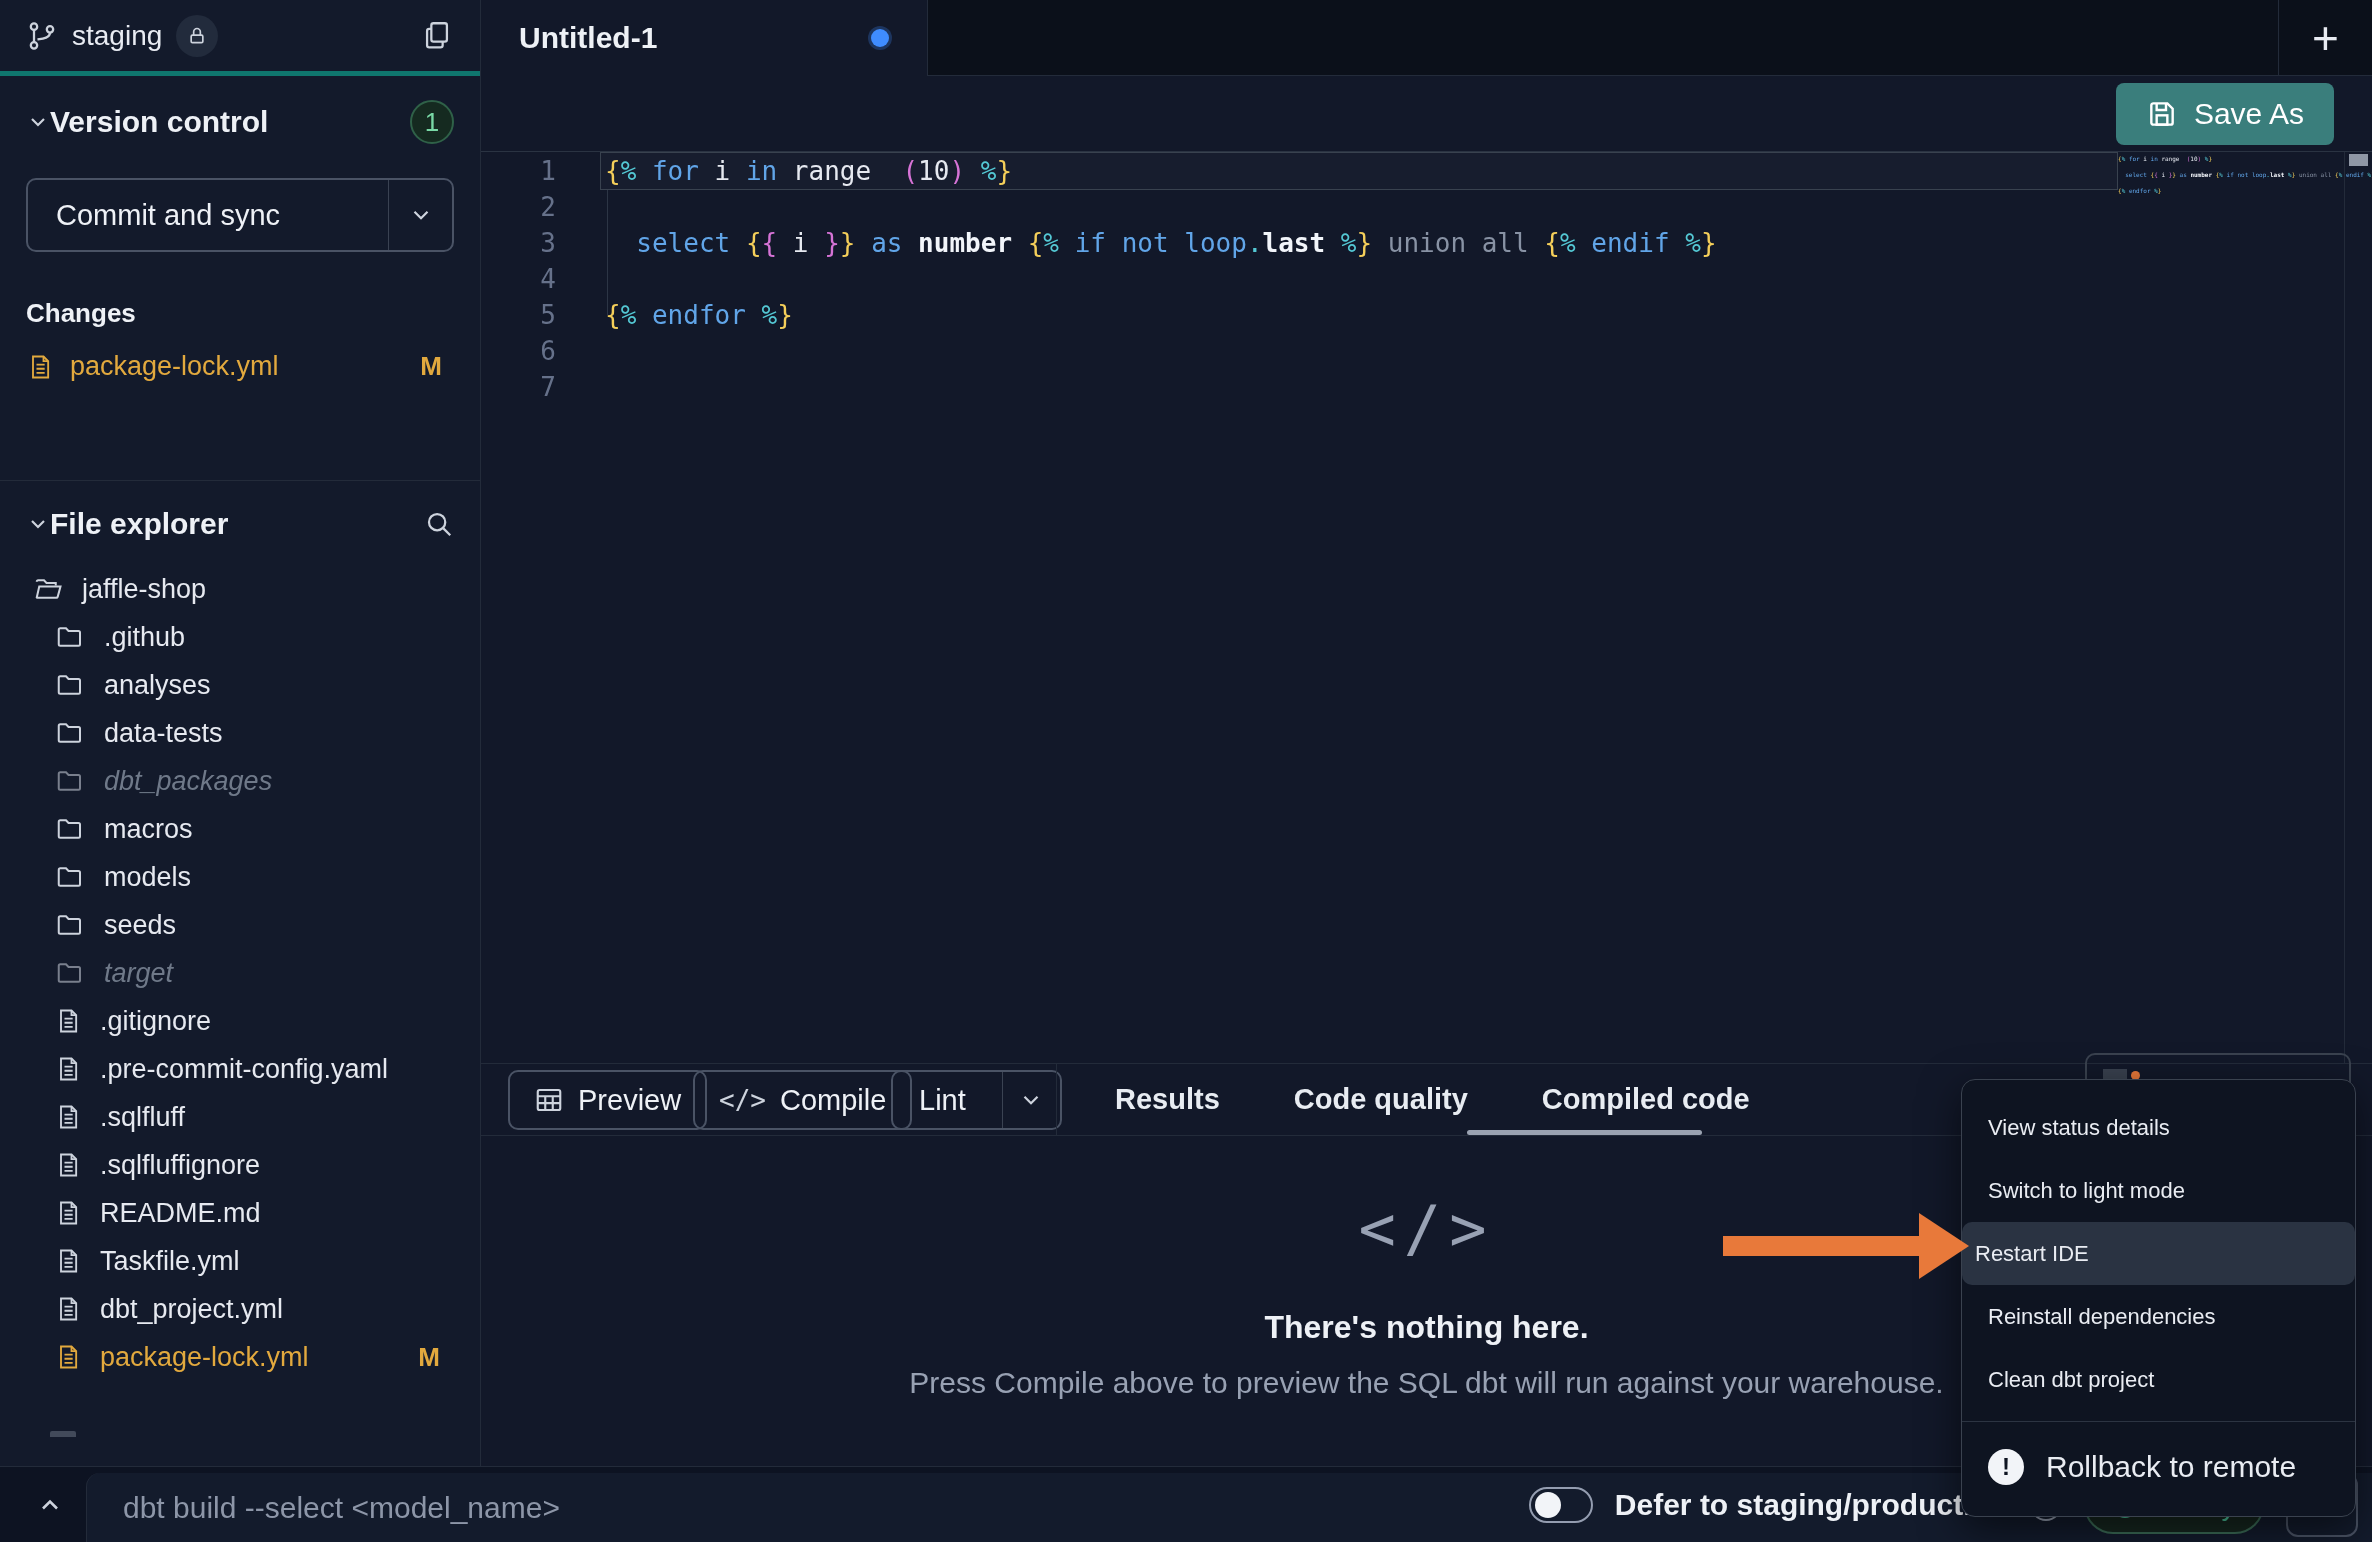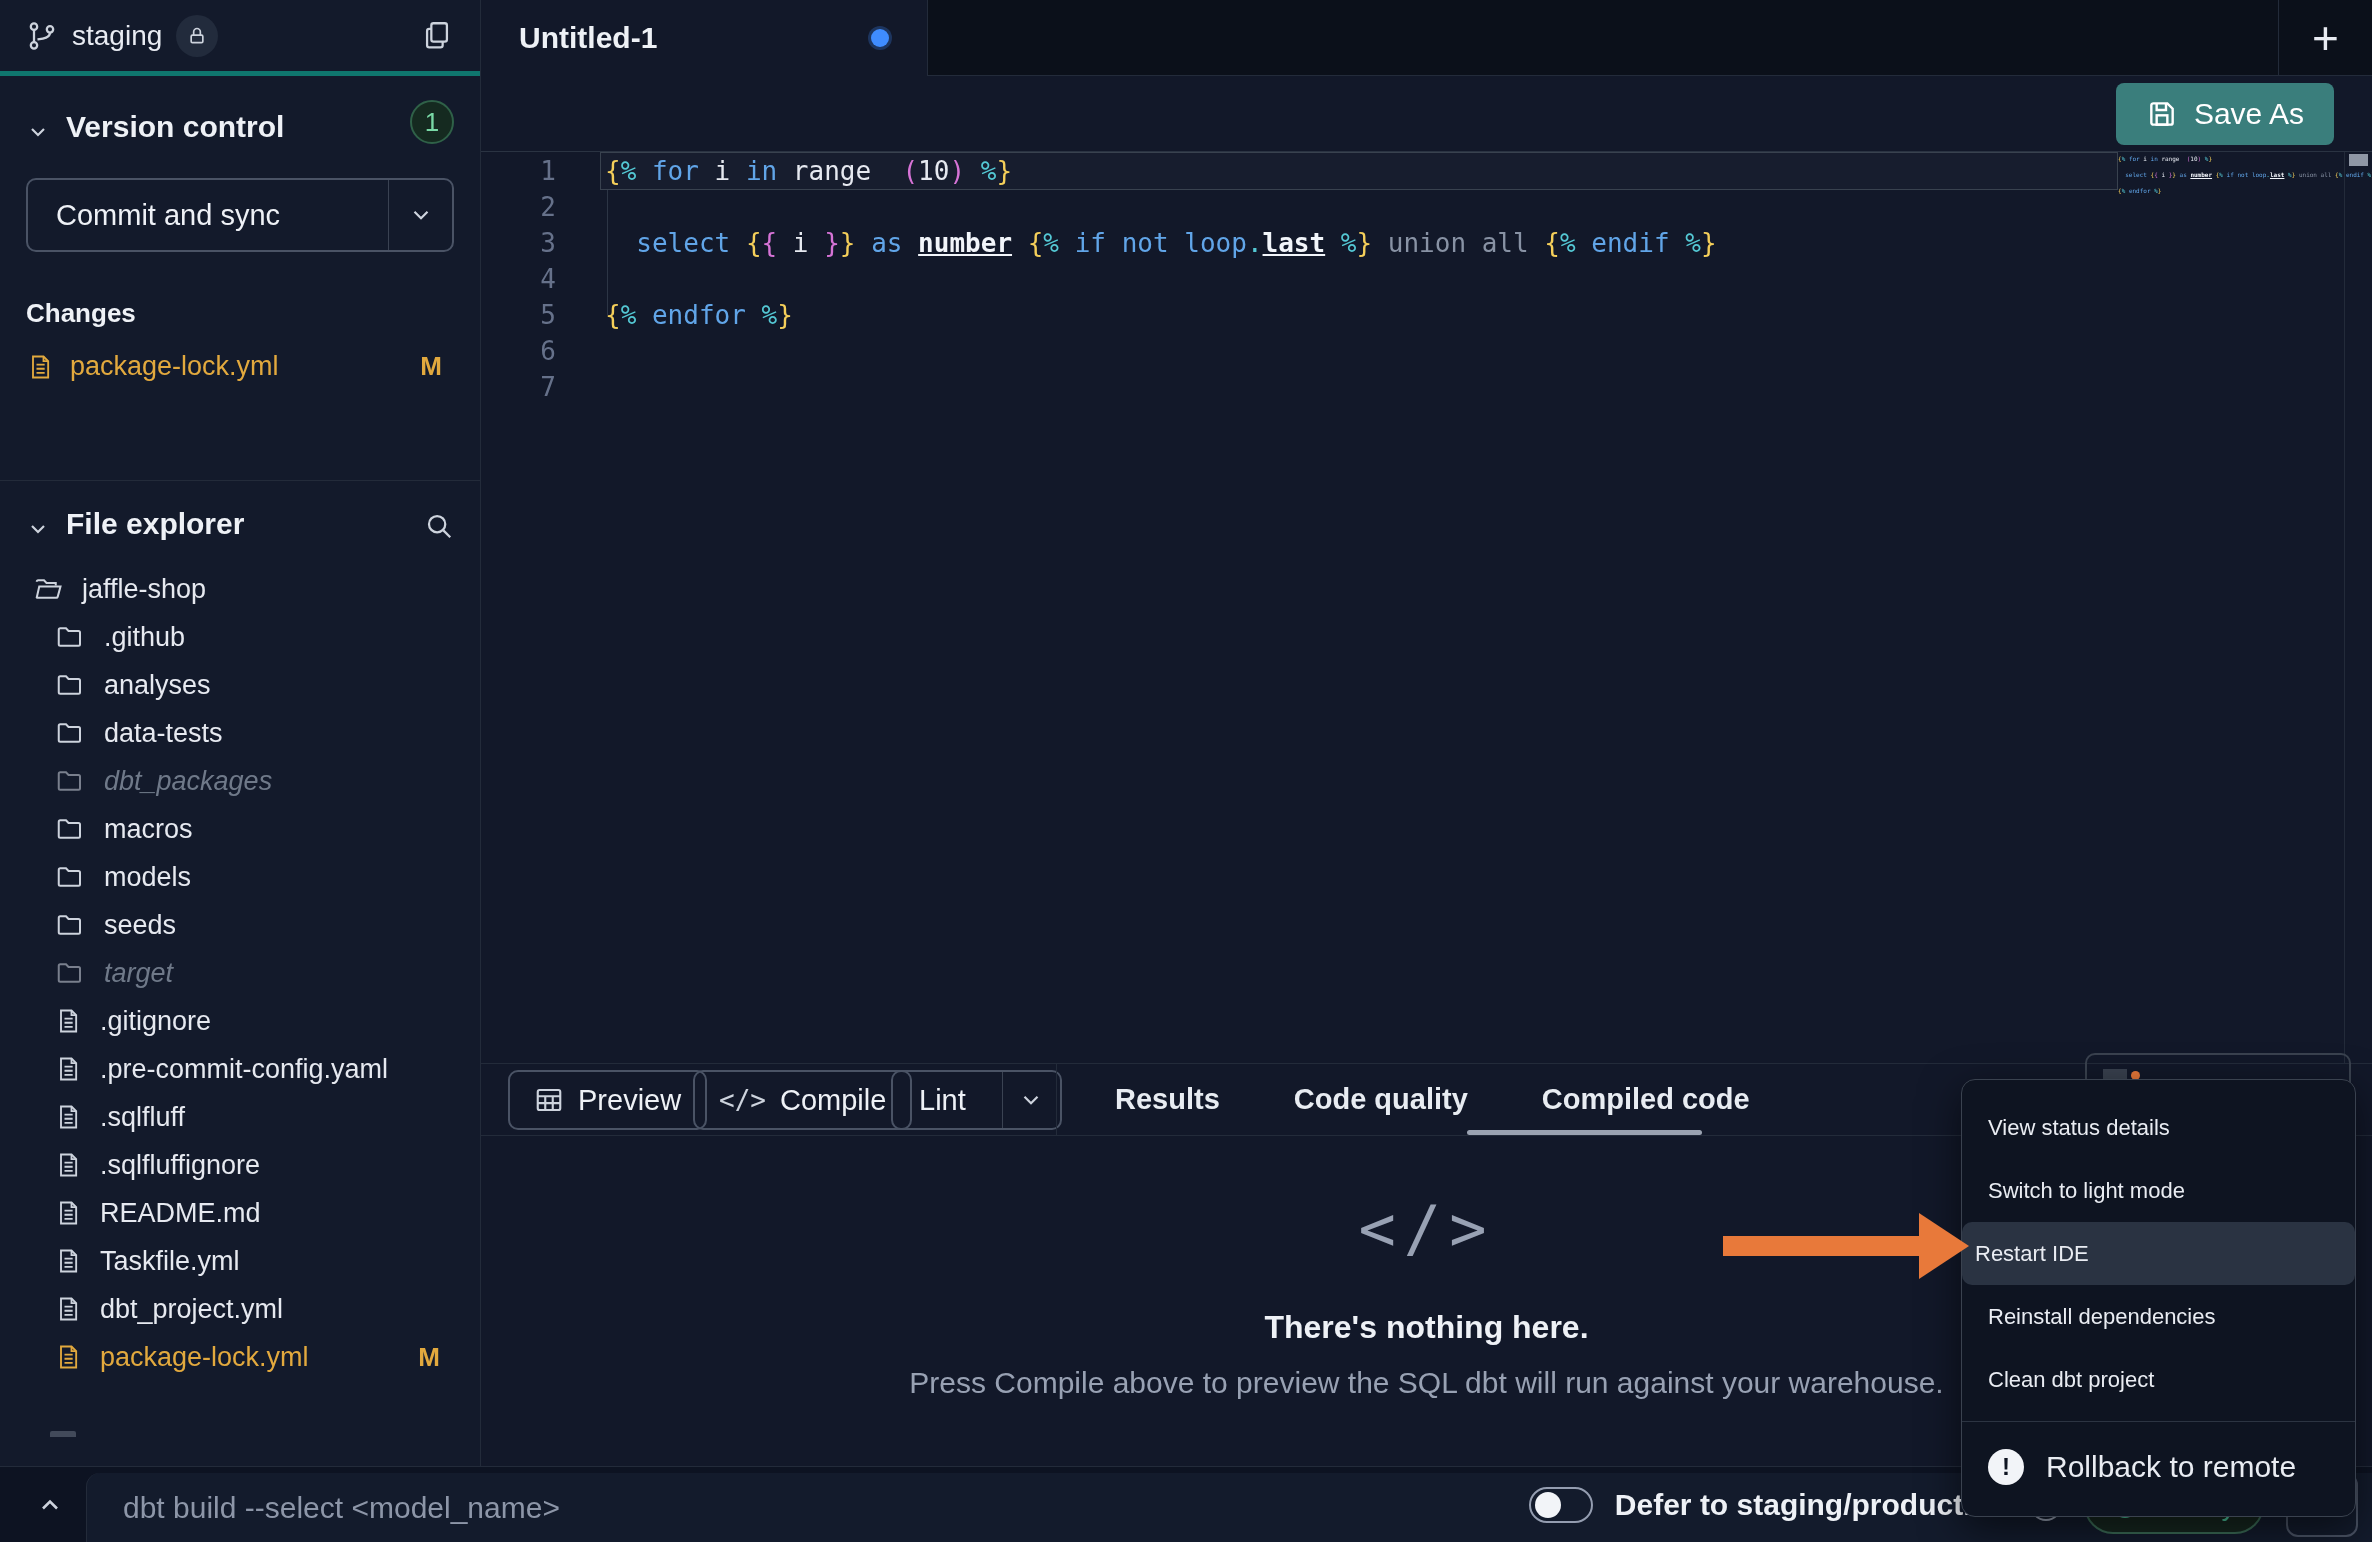--- a/index.html
+++ b/index.html
@@ -16,21 +16,21 @@
              background:#131a2b; border-right:1px solid #232b3a; }
   .sb-header { height:76px; display:flex; align-items:center; padding:0 26px;
                border-bottom:5px solid #0f766e; }
   .branch-name { margin-left:14px; font-size:28px; color:#e8ebf2; }
   .lock-chip { margin-left:14px; width:42px; height:42px; border-radius:50%;
                background:#222b3c; display:flex; align-items:center; justify-content:center; }
   .copy-btn { margin-left:auto; cursor:pointer; }
 
   .vc { position:absolute; top:76px; left:0; right:0; height:405px;
         border-bottom:1px solid #232b3a; padding:24px 26px; }
-  .section-head { display:flex; align-items:flex-end; gap:16px; }
+  .section-head { display:flex; align-items:center; }
   .section-title { font-size:30px; font-weight:bold; color:#eef1f6; }
   .vc-badge { margin-left:auto; width:44px; height:44px; border-radius:50%;
               background:#152a20; border:2px solid #2f6148; color:#79d9a6;
               font-size:26px; display:flex; align-items:center; justify-content:center; }
   .commit-btn { margin-top:34px; height:74px; border:2px solid #4a5365; border-radius:10px;
                 display:flex; align-items:center; overflow:hidden; cursor:pointer; }
   .commit-btn .lbl { flex:1; padding-left:28px; font-size:29px; color:#eef1f6; }
   .commit-btn .split { width:64px; align-self:stretch; border-left:1px solid #3a4252;
                        display:flex; align-items:center; justify-content:center; }
   .changes-label { margin-top:46px; font-size:26px; font-weight:bold; color:#eef1f6; }
@@ -76,21 +76,21 @@
   .active-line { position:absolute; left:119px; top:0; width:1518px; height:38px;
                  background:rgba(255,255,255,.025); border:1px solid #39424f; }
   .indent-guide { position:absolute; left:126px; top:38px; width:1px; height:125px; background:#2c3545; }
   .gutter { position:absolute; left:0; top:1px; width:119px; }
   .gutter .ln { height:36px; line-height:36px; text-align:right; padding-right:44px;
                 font-family:"DejaVu Sans Mono", monospace; font-size:26px; color:#66718a; }
   .code { position:absolute; left:124px; top:1px; }
   .code .cl { height:36px; line-height:36px; white-space:pre;
               font-family:"DejaVu Sans Mono", monospace; font-size:26px; }
   .tk-y{color:#f5cf5a;} .tk-p{color:#d673d6;} .tk-t{color:#54c8d4;}
-  .tk-b{color:#61a5e8;} .tk-w{color:#e6e9f0;} .tk-wb{color:#f2f5fa;font-weight:bold;text-decoration:underline;}
+  .tk-b{color:#61a5e8;} .tk-w{color:#e6e9f0;} .tk-wb{color:#f2f5fa;font-weight:bold;}
   .tk-g{color:#8892a4;}
   .minimap { position:absolute; left:1637px; top:3px; width:226px; }
   .minimap .cl { height:8px; line-height:8px; white-space:pre;
                  font-family:"DejaVu Sans Mono", monospace; font-size:6px; }
   .scroll-col { position:absolute; right:0; top:0; bottom:0; width:28px; border-left:1px solid #232b3a; }
   .scroll-thumb { position:absolute; left:4px; right:4px; top:2px; height:12px; background:#8f97a5; }
 
   .panel-toolbar { position:absolute; left:0; right:0; top:1063px; height:73px;
                    border-top:1px solid #232b3a; border-bottom:1px solid #232b3a; }
   .tool-btn { position:absolute; top:6px; height:60px; border:2px solid #4a5365; border-radius:10px;

